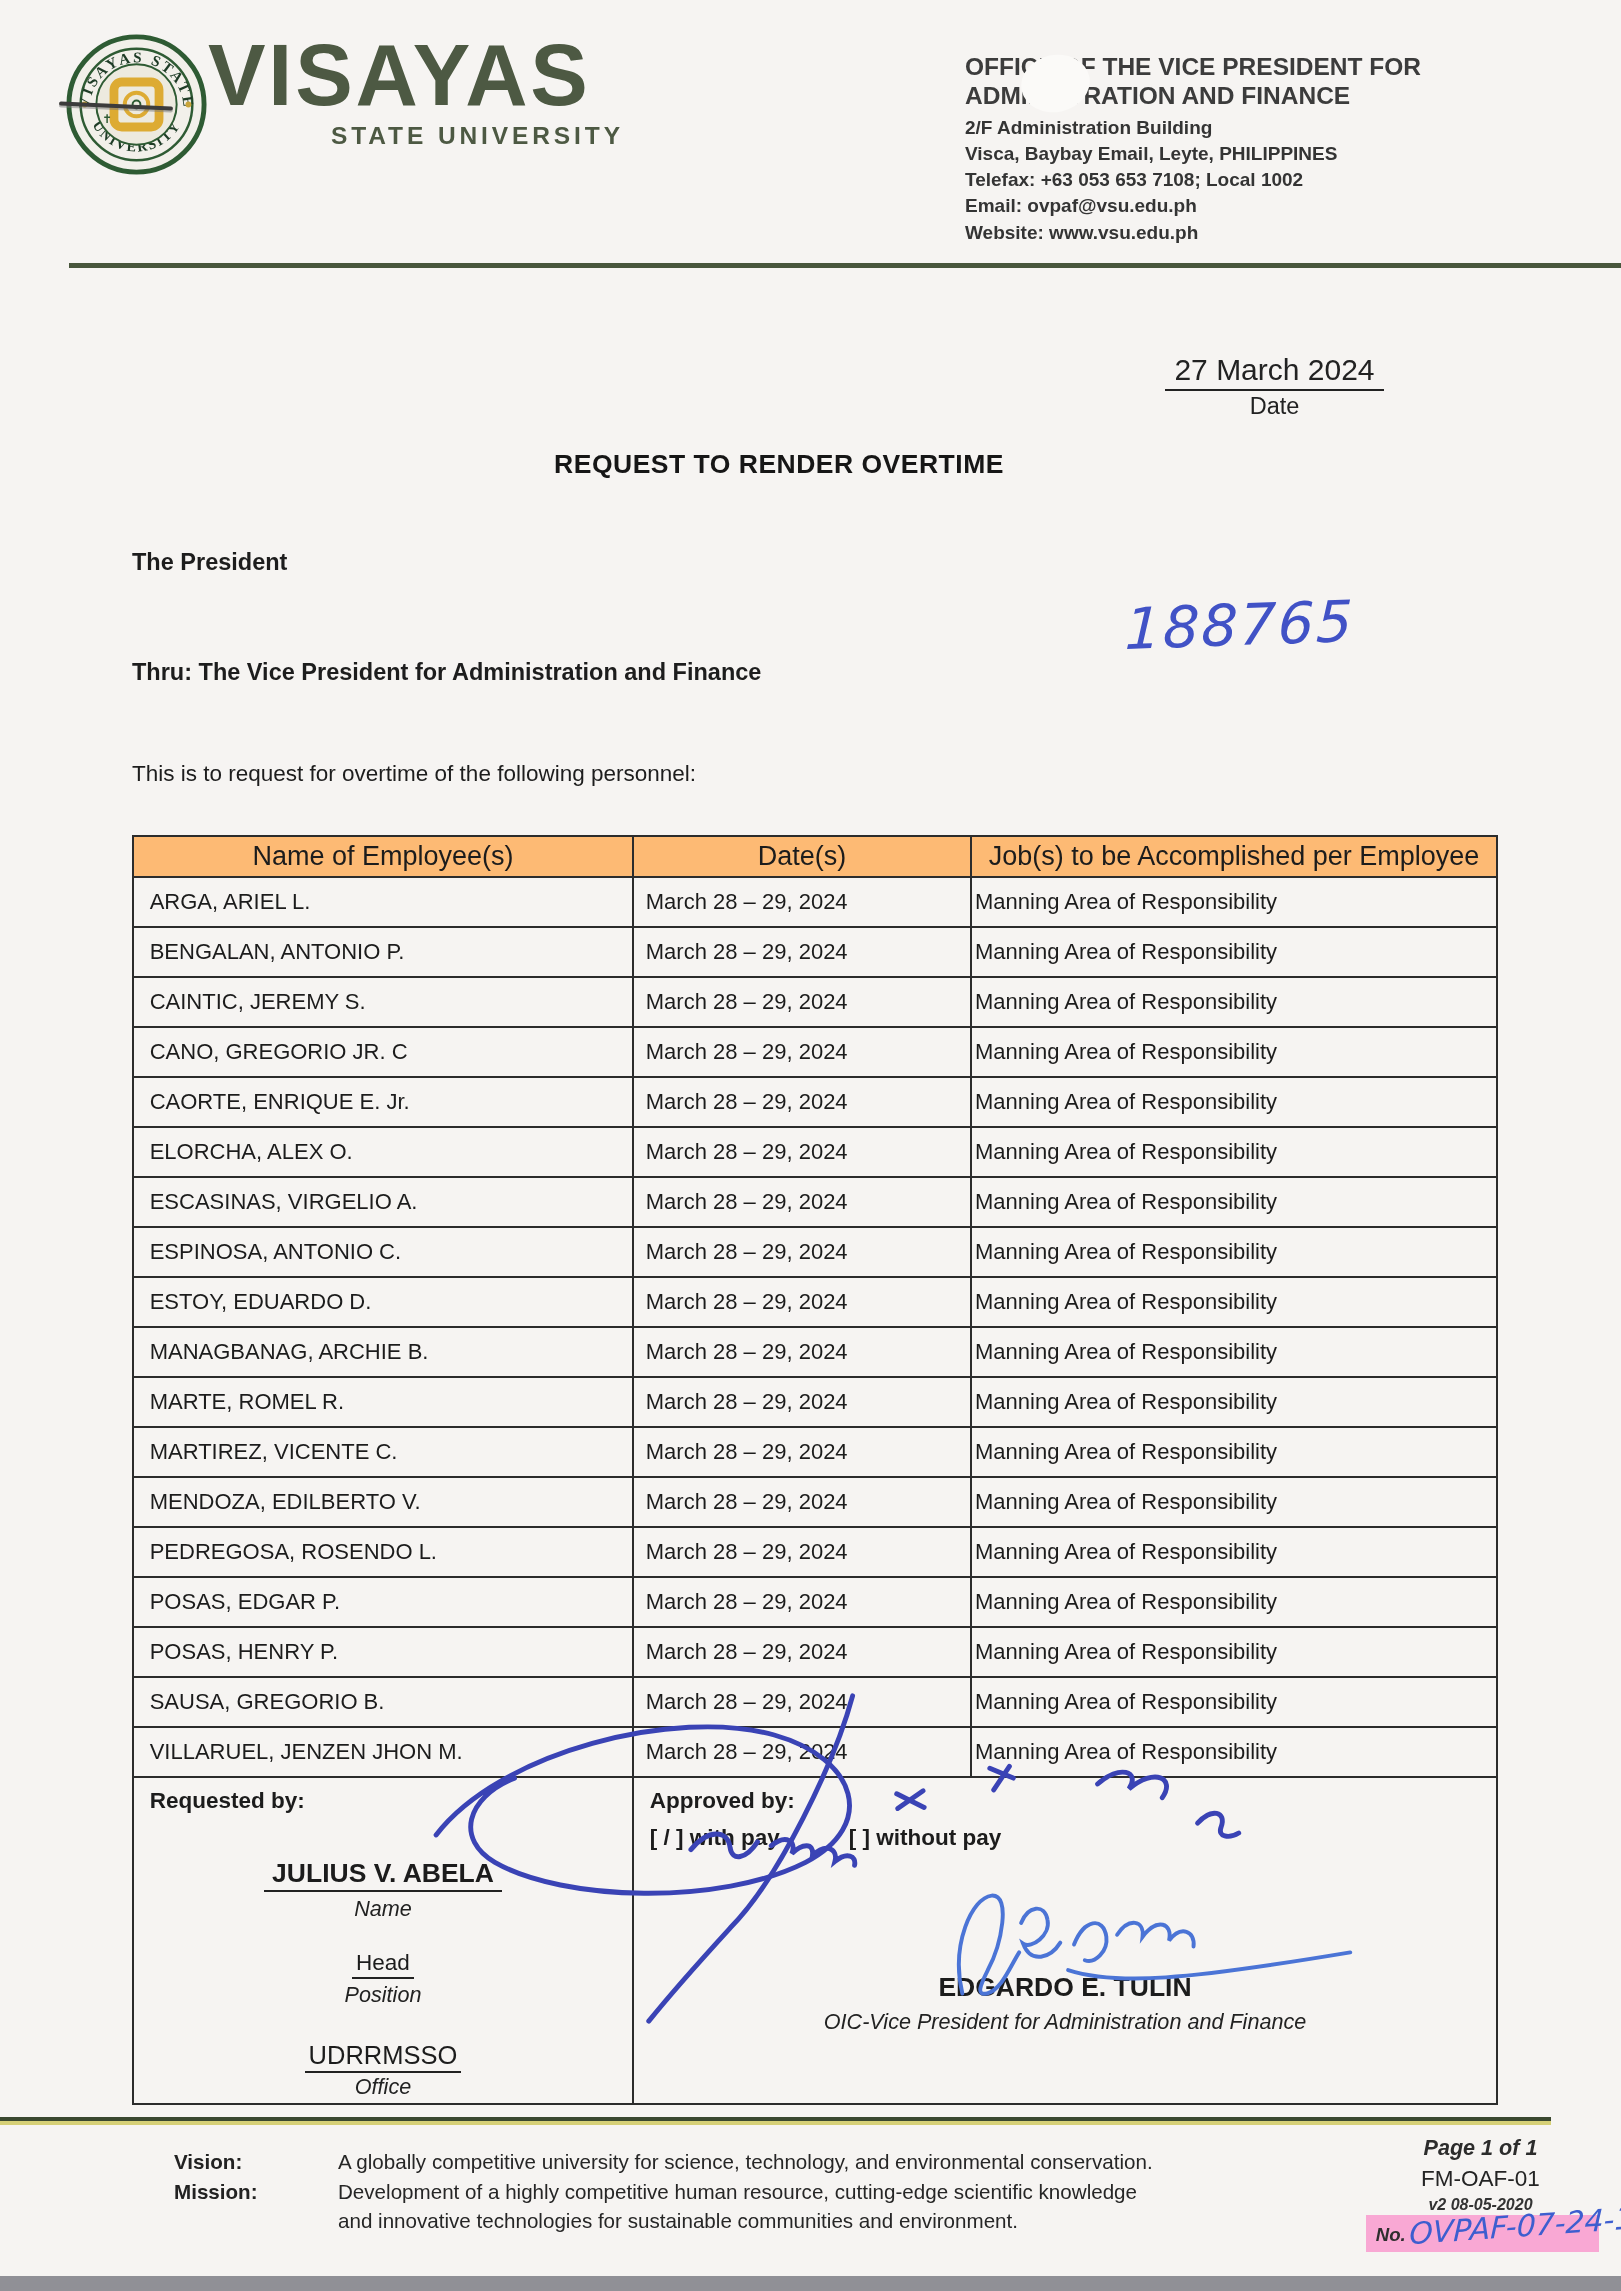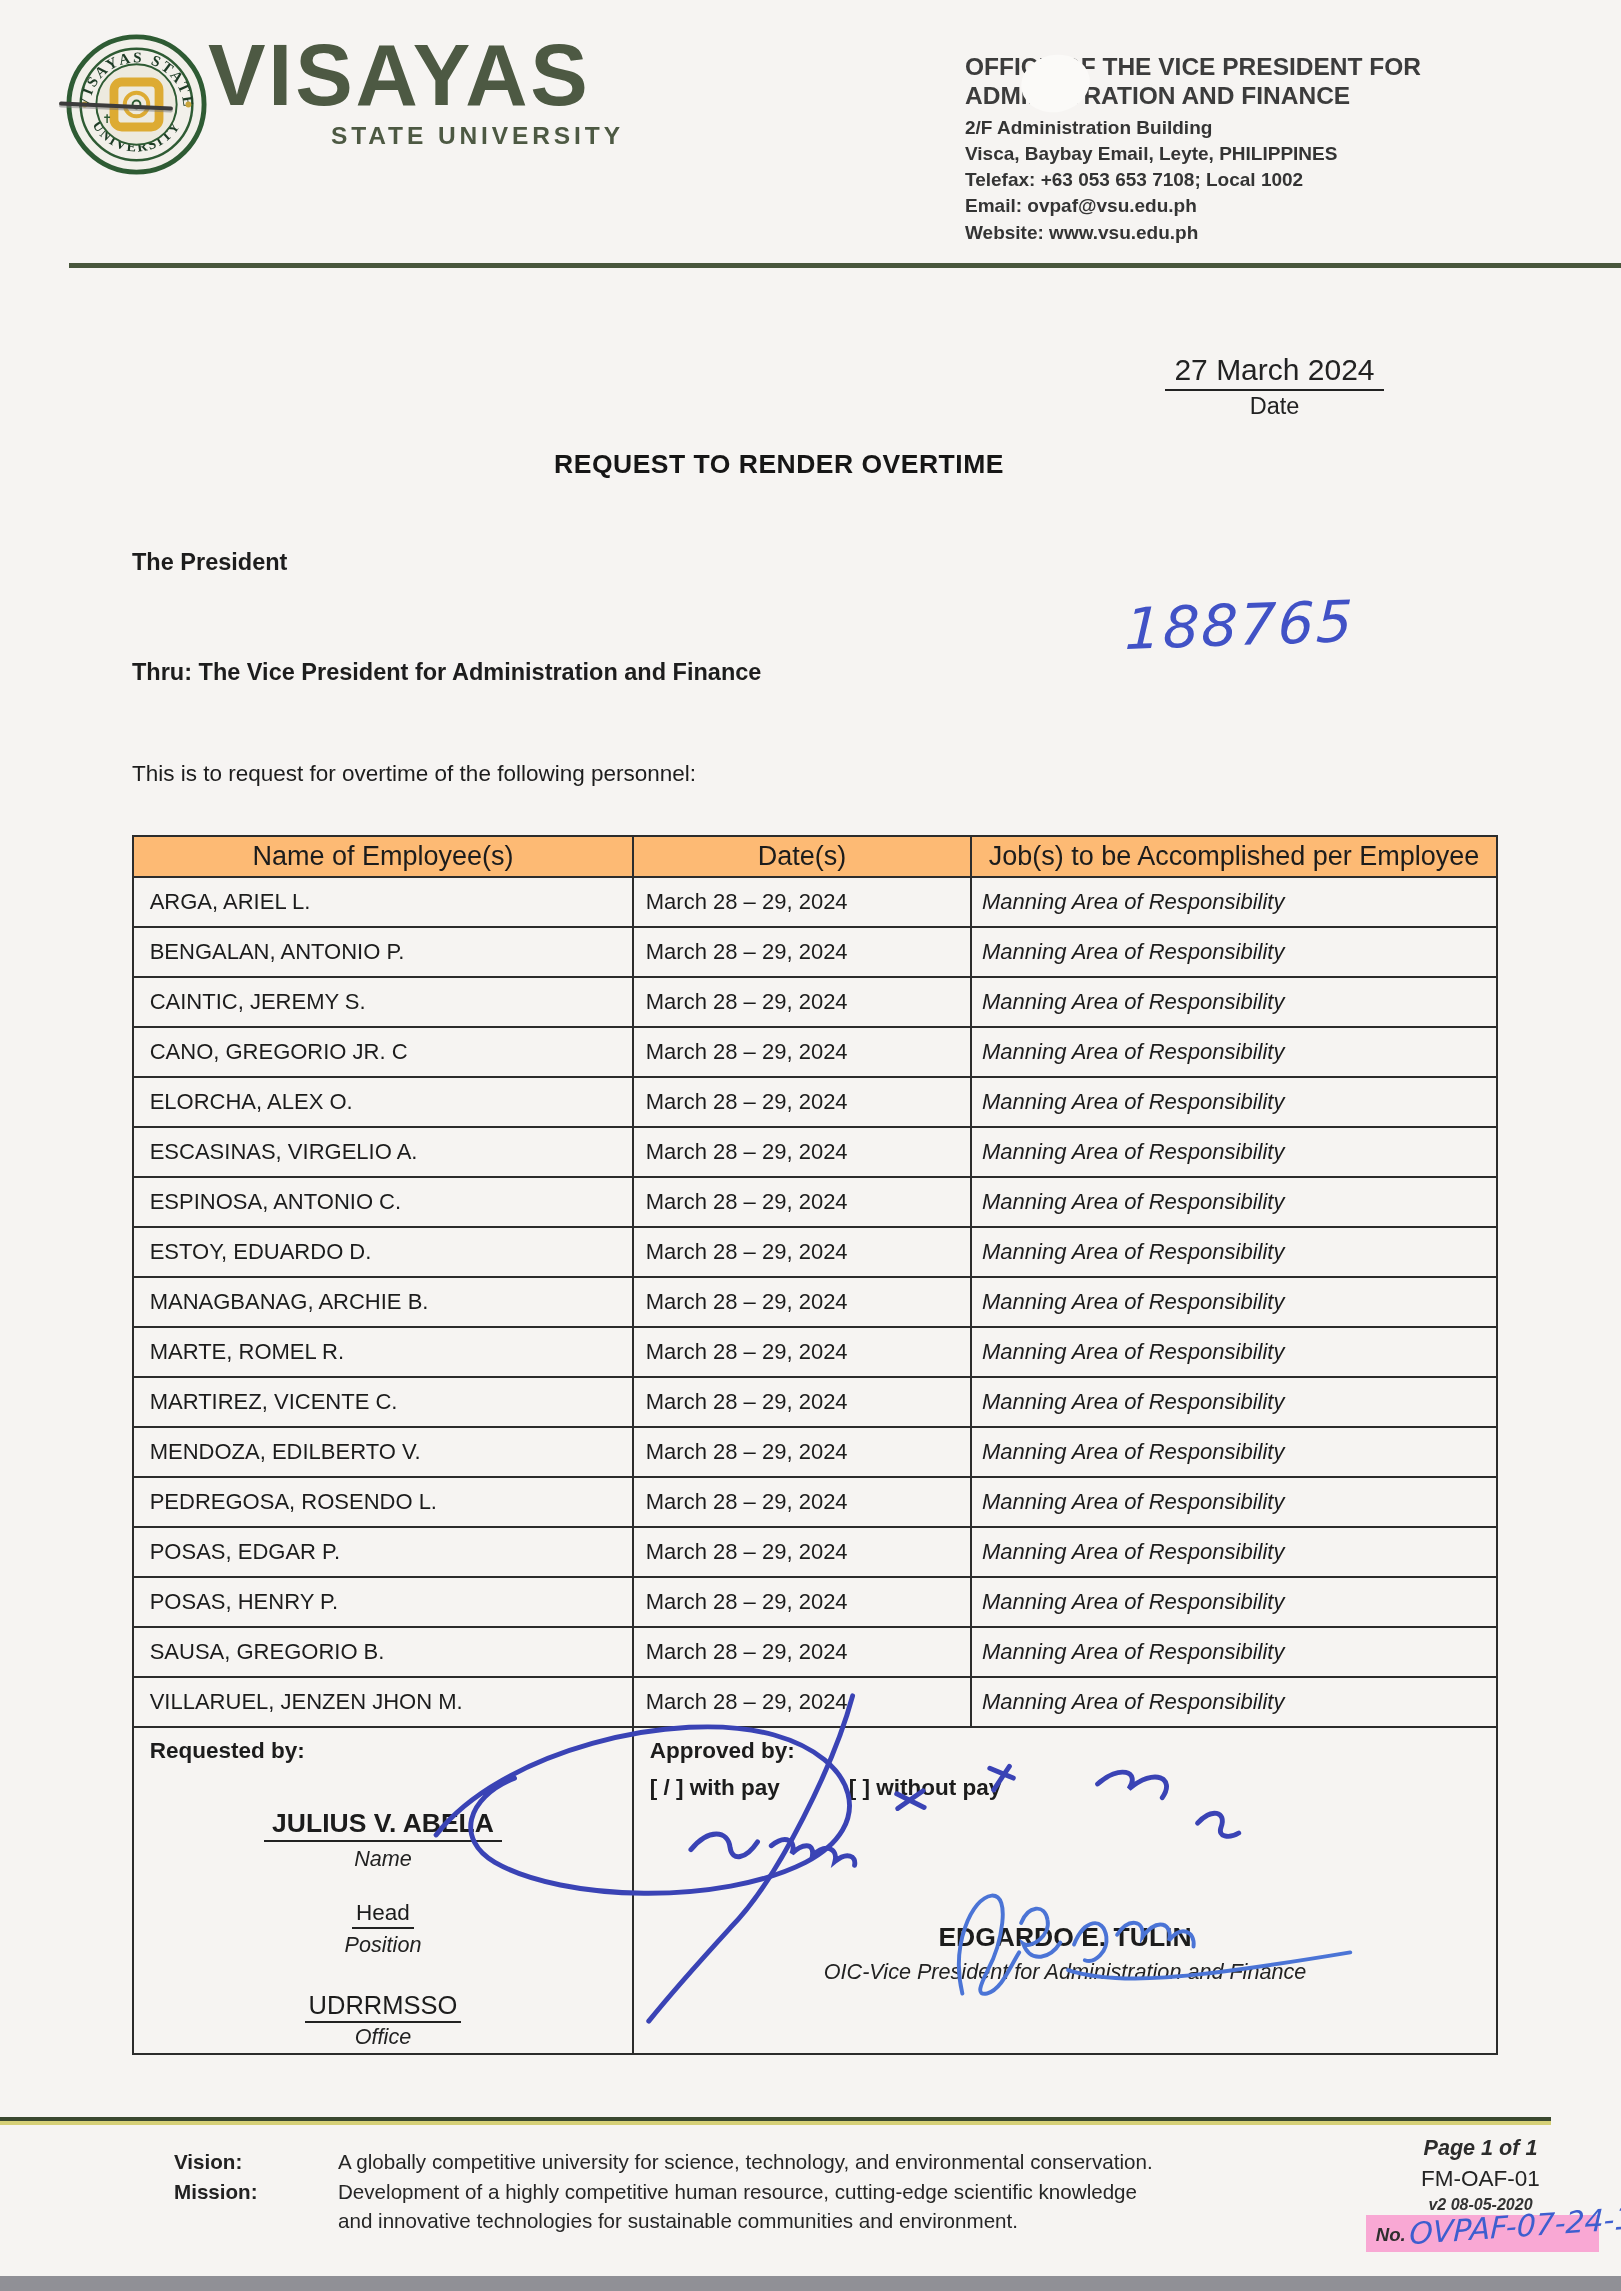--- a/index.html
+++ b/index.html
@@ -27,21 +27,21 @@
   .thru{position:absolute;left:132px;top:659px;font-size:23.5px;font-weight:bold;}
   .hand-number{position:absolute;left:1125px;top:592px;font-size:57px;font-style:italic;color:#4152c6;transform:rotate(-2deg) skewX(-4deg);letter-spacing:2px;font-family:"DejaVu Sans",sans-serif;}
   .intro{position:absolute;left:132px;top:761px;font-size:22.5px;}
   
   table.ot{position:absolute;left:132px;top:835px;width:1364px;border-collapse:collapse;table-layout:fixed;}
   table.ot, table.ot th, table.ot td{border:2.5px solid #2c2c2c;}
   table.ot th{height:37px;background:#fdba74;font-weight:normal;font-size:27px;text-align:center;color:#1c1c1c;}
   table.ot td{height:46px;font-size:22px;color:#1c1c1c;vertical-align:middle;}
   td.col-name{padding-left:15.7px;}
   td.col-date{padding-left:11.8px;}
-  td.col-job{padding-left:10px;font-style:italic;}
+  td.col-job{padding-left:3px;}
   .sig-cell{height:323px !important;vertical-align:top !important;position:relative;}
   .sig-heading{position:absolute;top:9.8px;left:15.7px;font-size:22.5px;font-weight:bold;}
   .pay-line{position:absolute;top:47px;left:15.7px;font-size:22.5px;font-weight:bold;}
   .pay-line span{margin-right:69px;}
   .center-abs{position:absolute;left:0;width:100%;text-align:center;}
   .u-bold{font-weight:bold;font-size:26.5px;border-bottom:2.9px solid #222;display:inline-block;padding:0 7.8px 1px;}
   .u-plain{font-size:22.5px;border-bottom:2px solid #222;display:inline-block;padding:0 3.9px 1px;}
   .u-office{font-size:25.5px;border-bottom:2px solid #222;display:inline-block;padding:0 3.9px 1px;}
   .it-label{font-style:italic;font-size:21.6px;color:#222;}
   .sig-title-line{font-style:italic;font-size:21.6px;color:#222;}
@@ -142,20 +142,25 @@
           <td class="col-date">March 28 – 29, 2024</td>
           <td class="col-job">Manning Area of Responsibility</td>
         </tr>
         <tr>
           <td class="col-name">CAINTIC, JEREMY S.</td>
           <td class="col-date">March 28 – 29, 2024</td>
           <td class="col-job">Manning Area of Responsibility</td>
         </tr>
         <tr>
           <td class="col-name">CANO, GREGORIO JR. C</td>
+          <td class="col-date">March 28 – 29, 2024</td>
+          <td class="col-job">Manning Area of Responsibility</td>
+        </tr>
+        <tr>
+          <td class="col-name">CAORTE, ENRIQUE E. Jr.</td>
           <td class="col-date">March 28 – 29, 2024</td>
           <td class="col-job">Manning Area of Responsibility</td>
         </tr>
         <tr>
           <td class="col-name">ELORCHA, ALEX O.</td>
           <td class="col-date">March 28 – 29, 2024</td>
           <td class="col-job">Manning Area of Responsibility</td>
         </tr>
         <tr>
           <td class="col-name">ESCASINAS, VIRGELIO A.</td>

